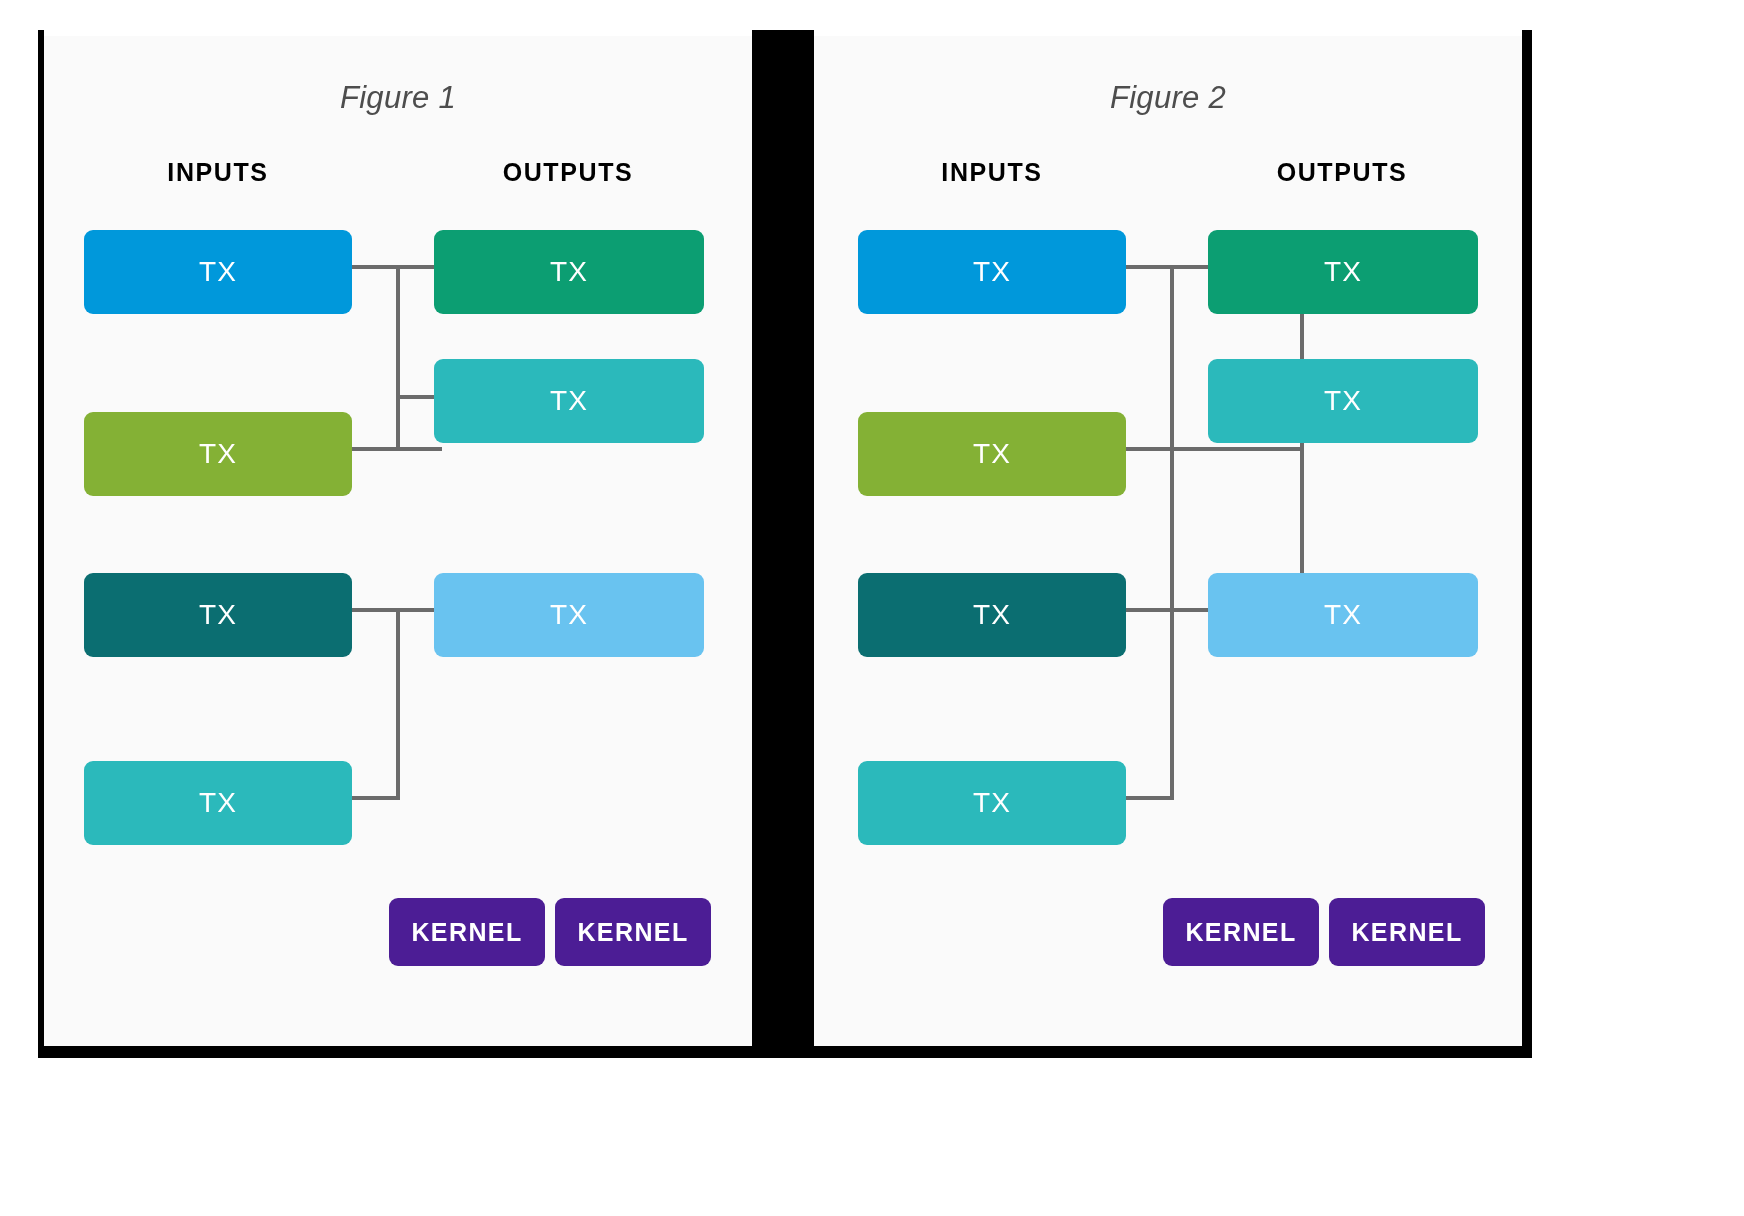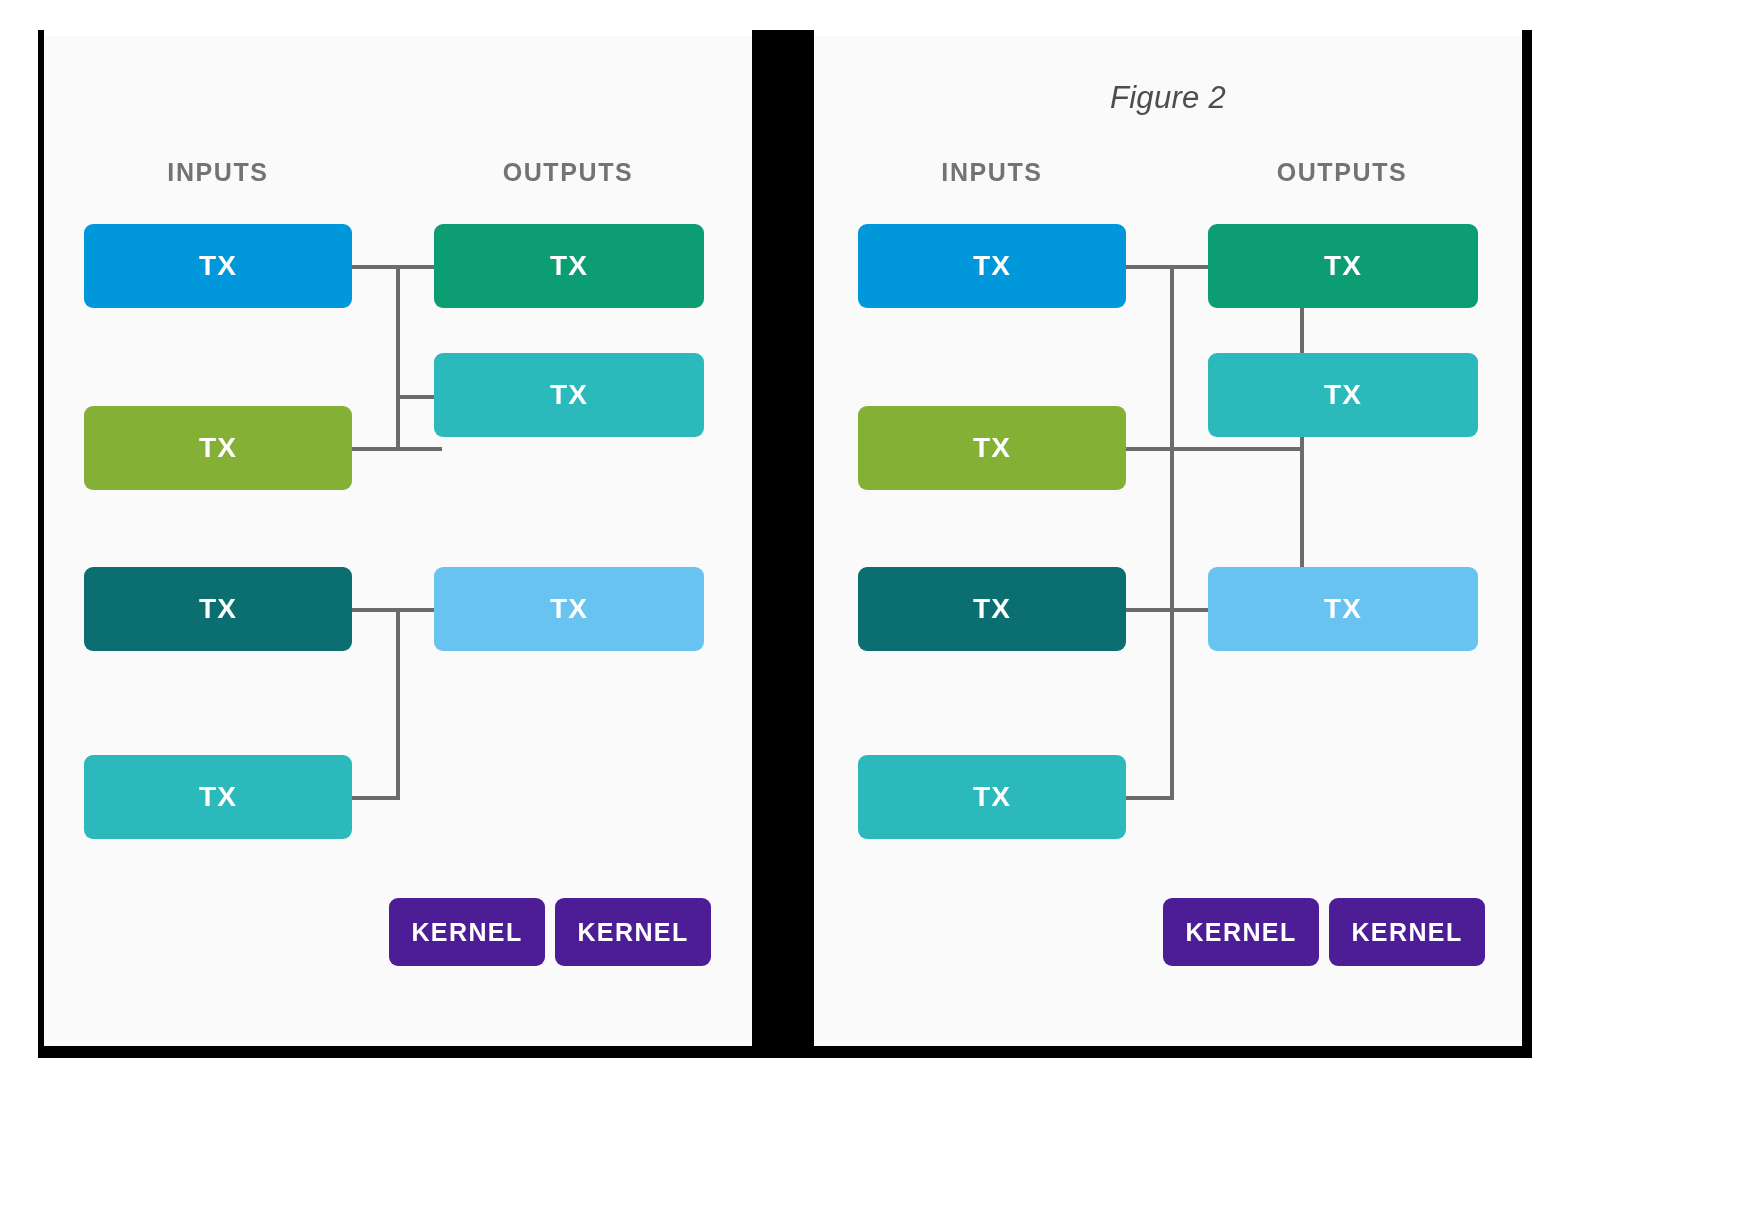--- a/index.html
+++ b/index.html
@@ -41,36 +41,37 @@
     font-style: italic;
     font-size: 31px;
     color: #4d4d4d;
     letter-spacing: 0.3px;
   }
 
   .col-head {
     position: absolute;
     font-size: 25px;
     font-weight: bold;
-    color: #737373;
+    color: #000000;
     letter-spacing: 1.6px;
     text-align: center;
   }
 
   
   .tx {
     position: absolute;
     border-radius: 9px;
     color: #ffffff;
     font-size: 28px;
-    font-weight: bold;
+    font-weight: normal;
     letter-spacing: 1.2px;
     display: flex;
     align-items: center;
     justify-content: center;
+    margin-top: 6px;
   }
 
   
   .line-h, .line-v {
     position: absolute;
     background: #6b6b6b;
   }
   .line-h { height: 4px; }
   .line-v { width: 4px; }
 
@@ -93,20 +94,21 @@
 
 <div id="root">
 
   <div class="bar-vert" style="left:38px;  top:30px;   width:6px;  height:1028px;"></div>
   <div class="bar-vert" style="left:752px; top:30px;   width:62px; height:1028px;"></div>
   <div class="bar-vert" style="left:1522px;top:30px;   width:10px; height:1028px;"></div>
   <div class="bar-horz" style="left:38px;  top:1046px; width:1494px; height:12px;"></div>
 
   <div class="panel" style="left:44px; top:36px; width:708px; height:1010px;">
 
+    <div class="fig-title" style="left:0; top:44px;">Figure 1</div>
 
     <div class="col-head" style="left:40px;  top:122px; width:268px;">INPUTS</div>
     <div class="col-head" style="left:390px; top:122px; width:268px;">OUTPUTS</div>
 
     <div class="line-h" style="left:306px; top:229px; width:92px;"></div>
     <div class="line-v" style="left:352px; top:229px; height:186px;"></div>
     <div class="line-h" style="left:306px; top:411px; width:92px;"></div>
     <div class="line-h" style="left:352px; top:229px; width:50px;"></div>
     <div class="line-h" style="left:352px; top:359px; width:50px;"></div>
 

